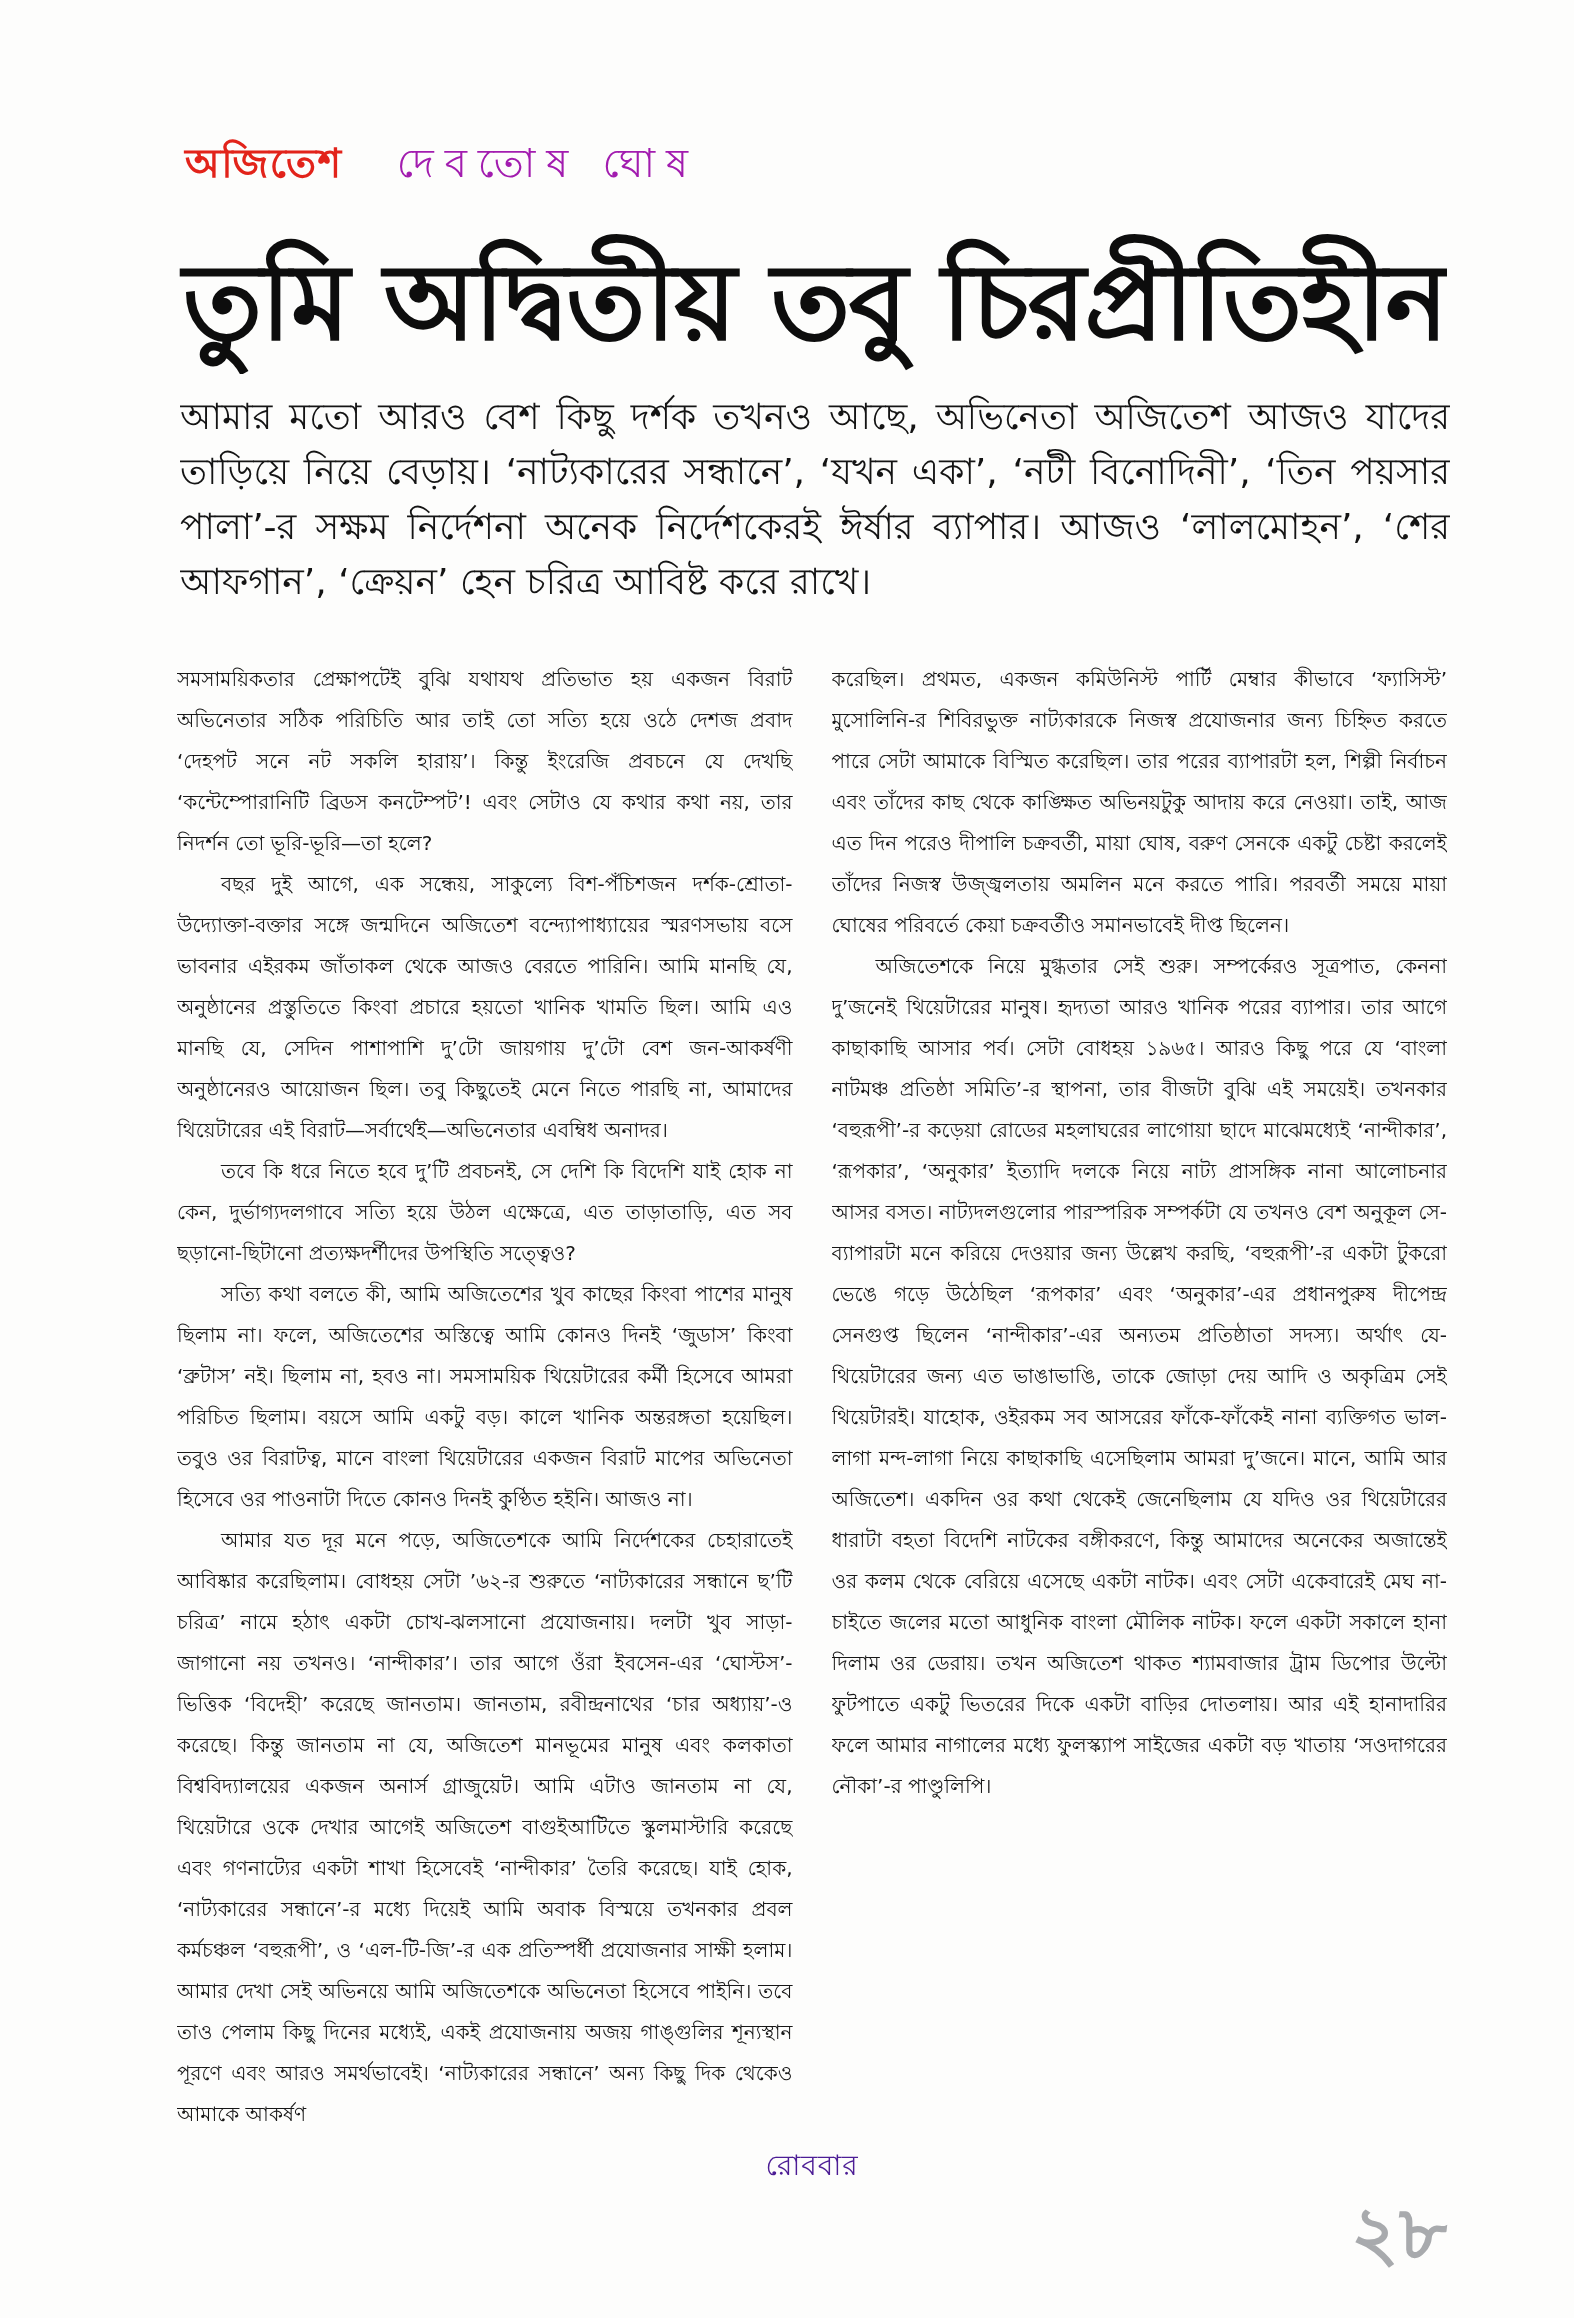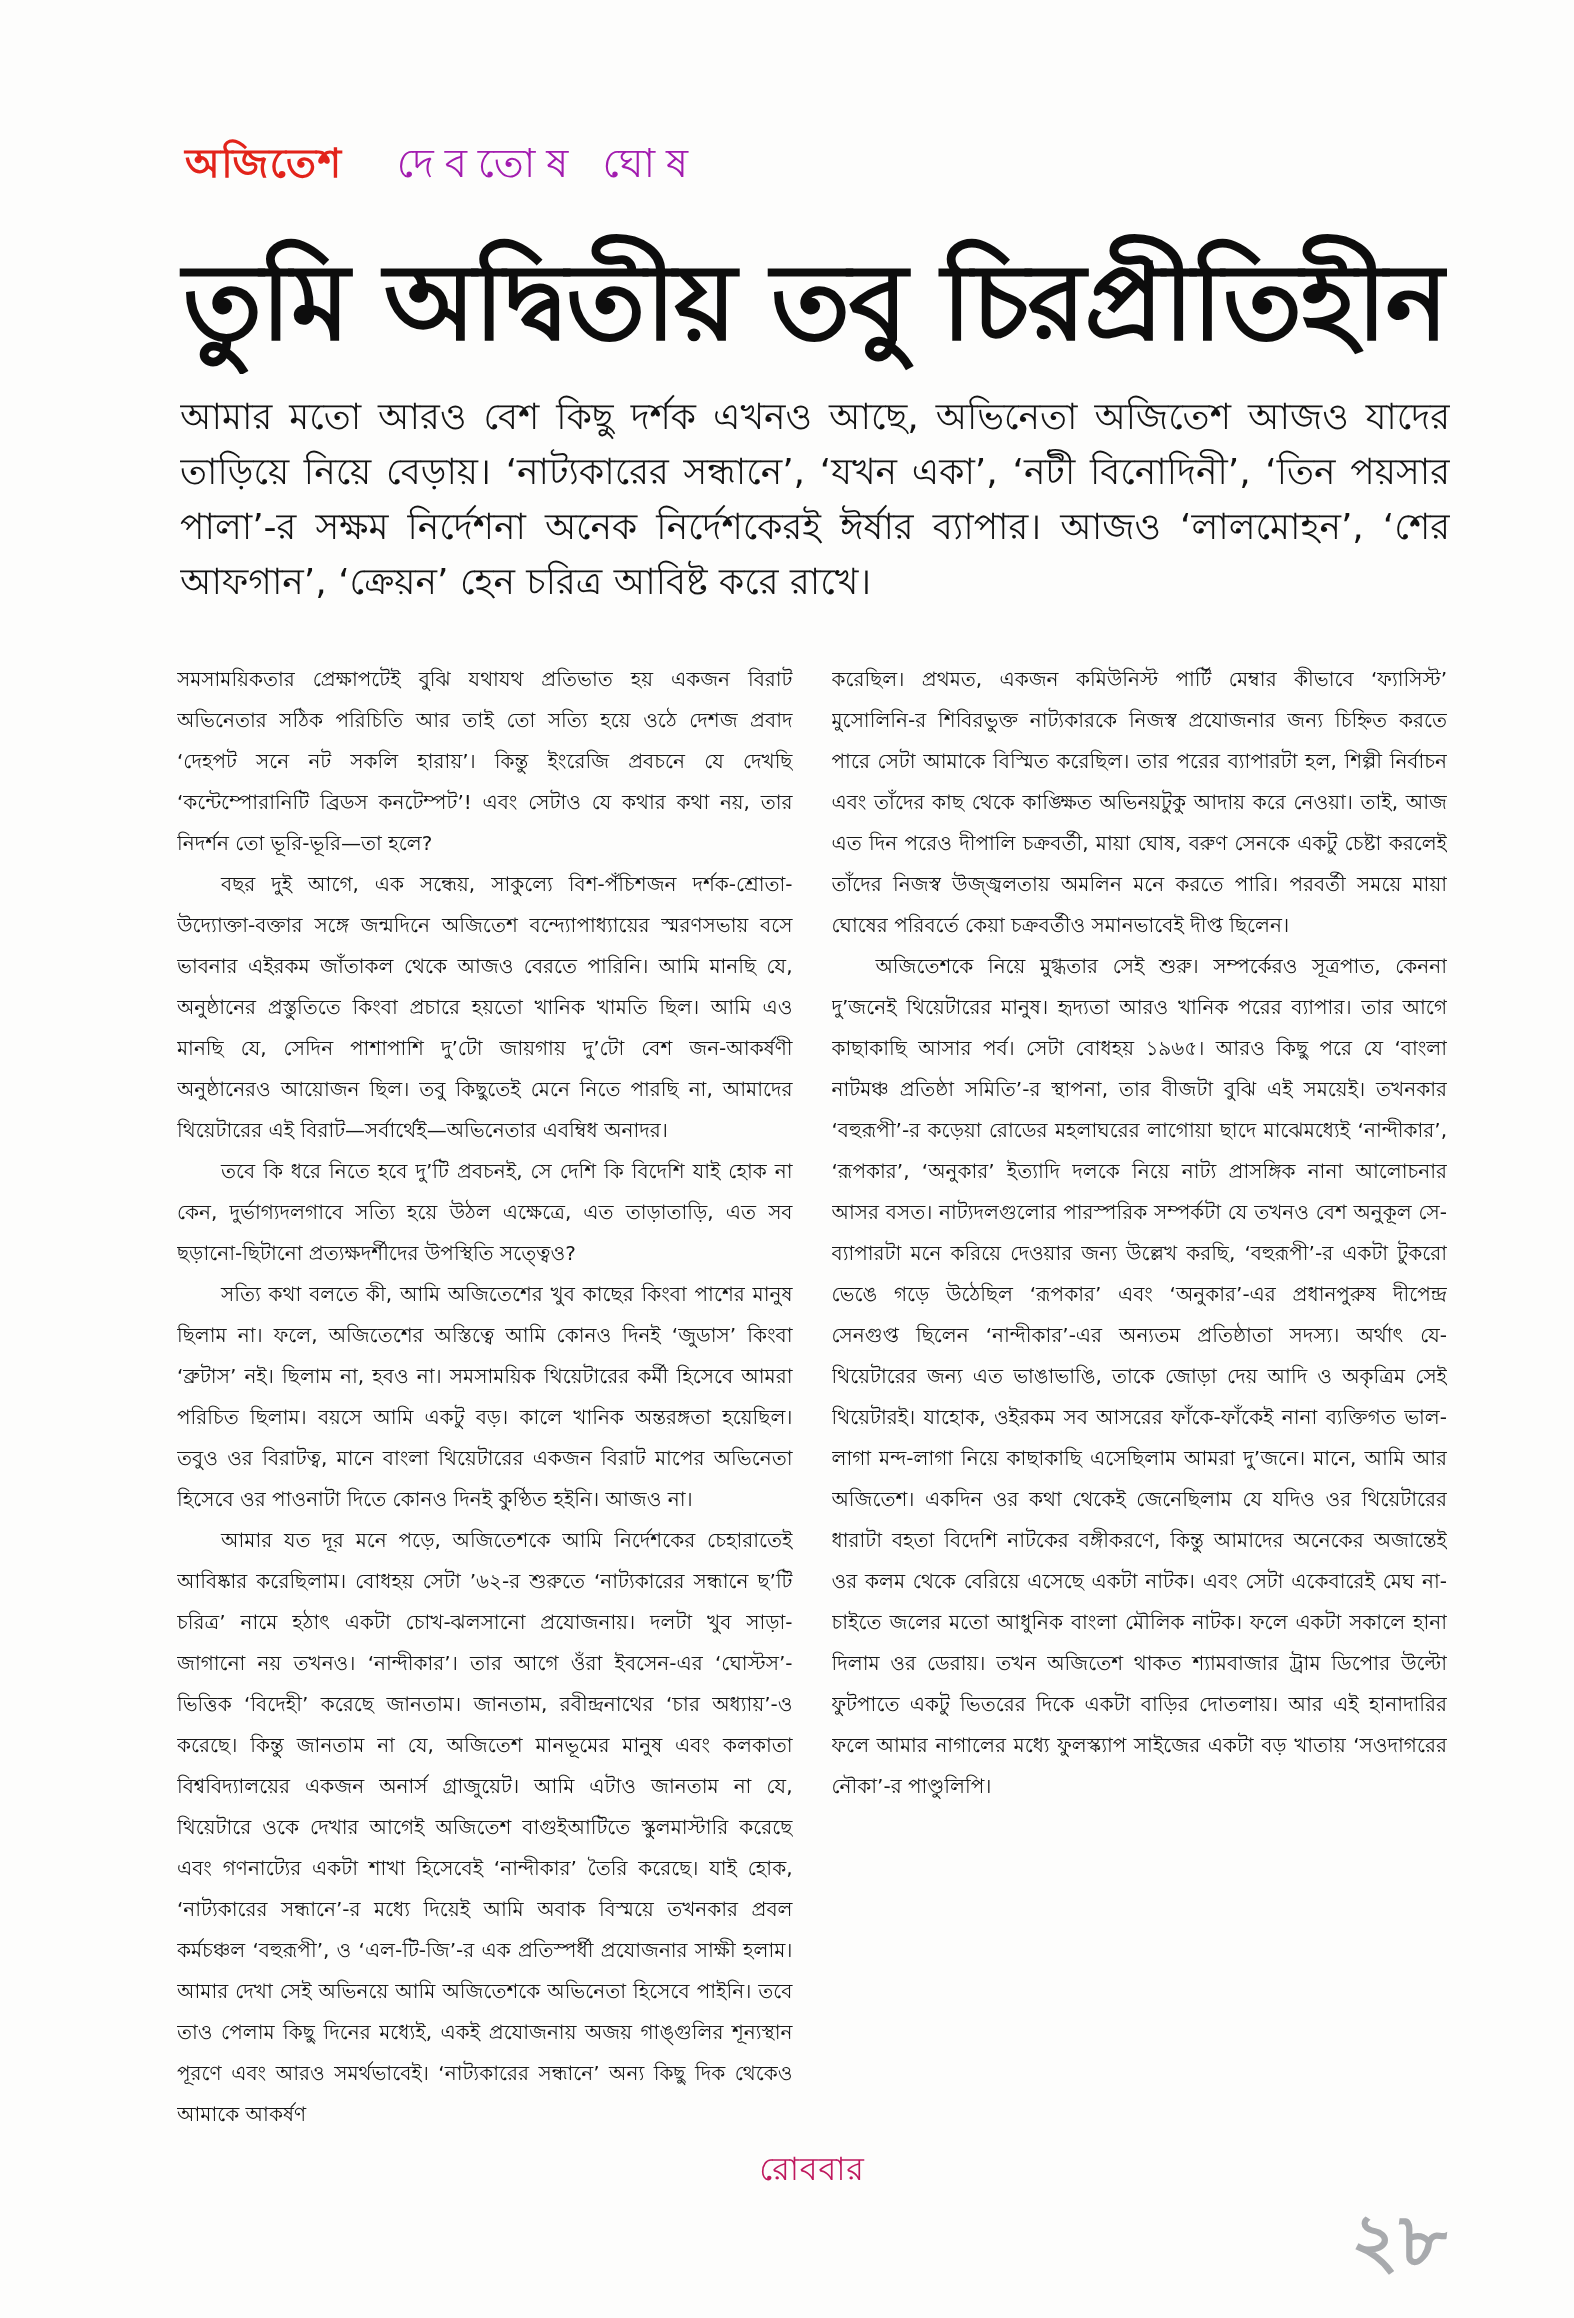--- a/index.html
+++ b/index.html
@@ -99,22 +99,22 @@
 
   
   .footer {
     position: absolute;
     left: 177px;
     top: 2144px;
     width: 1270px;
     text-align: center;
   }
   .magazine-name {
-    font-size: 32px;
-    color: #be185d;
+    font-size: 28px;
+    color: #4c1d95;
     letter-spacing: 0.8px;
     font-family: Liberation Mono, monospace;
   }
   .page-number {
     margin-top: 5px;
     font-family: "DejaVu Serif", "Liberation Serif", serif;
     font-size: 74px;
     font-weight: bold;
     color: #a8aaad;
     line-height: 1;
@@ -126,21 +126,21 @@
 
 <div class="page">
 
   <div class="kicker-row">
     <span class="kicker">অজিতেশ</span>
     <span class="byline">দেবতোষ ঘোষ</span>
   </div>
 
   <h1 class="headline">তুমি অদ্বিতীয় তবু চিরপ্রীতিহীন</h1>
 
-  <p class="lead">আমার মতো আরও বেশ কিছু দর্শক এখনও আছে, অভিনেতা অজিতেশ আজও যাদের তাড়িয়ে নিয়ে বেড়ায়। ‘নাট্যকারের সন্ধানে’, ‘যখন একা’, ‘নটী বিনোদিনী’, ‘তিন পয়সার পালা’-র সক্ষম নির্দেশনা অনেক নির্দেশকেরই ঈর্ষার ব্যাপার। আজও ‘লালমোহন’, ‘শের আফগান’, ‘ক্রেয়ন’ হেন চরিত্র আবিষ্ট করে রাখে।</p>
+  <p class="lead">আমার মতো আরও বেশ কিছু দর্শক তখনও আছে, অভিনেতা অজিতেশ আজও যাদের তাড়িয়ে নিয়ে বেড়ায়। ‘নাট্যকারের সন্ধানে’, ‘যখন একা’, ‘নটী বিনোদিনী’, ‘তিন পয়সার পালা’-র সক্ষম নির্দেশনা অনেক নির্দেশকেরই ঈর্ষার ব্যাপার। আজও ‘লালমোহন’, ‘শের আফগান’, ‘ক্রেয়ন’ হেন চরিত্র আবিষ্ট করে রাখে।</p>
 
   <div class="columns">
     <div class="column">
         <p>সমসাময়িকতার প্রেক্ষাপটেই বুঝি যথাযথ প্রতিভাত হয় একজন বিরাট অভিনেতার সঠিক পরিচিতি আর তাই তো সত্যি হয়ে ওঠে দেশজ প্রবাদ ‘দেহপট সনে নট সকলি হারায়’। কিন্তু ইংরেজি প্রবচনে যে দেখছি ‘কন্টেম্পোরানিটি ব্রিডস কনটেম্পট’! এবং সেটাও যে কথার কথা নয়, তার নিদর্শন তো ভূরি-ভূরি—তা হলে?</p>
         <p>বছর দুই আগে, এক সন্ধেয়, সাকুল্যে বিশ-পঁচিশজন দর্শক-শ্রোতা-উদ্যোক্তা-বক্তার সঙ্গে জন্মদিনে অজিতেশ বন্দ্যোপাধ্যায়ের স্মরণসভায় বসে ভাবনার এইরকম জাঁতাকল থেকে আজও বেরতে পারিনি। আমি মানছি যে, অনুষ্ঠানের প্রস্তুতিতে কিংবা প্রচারে হয়তো খানিক খামতি ছিল। আমি এও মানছি যে, সেদিন পাশাপাশি দু’টো জায়গায় দু’টো বেশ জন-আকর্ষণী অনুষ্ঠানেরও আয়োজন ছিল। তবু কিছুতেই মেনে নিতে পারছি না, আমাদের থিয়েটারের এই বিরাট—সর্বার্থেই—অভিনেতার এবম্বিধ অনাদর।</p>
         <p>তবে কি ধরে নিতে হবে দু’টি প্রবচনই, সে দেশি কি বিদেশি যাই হোক না কেন, দুর্ভাগ্যদলগাবে সত্যি হয়ে উঠল এক্ষেত্রে, এত তাড়াতাড়ি, এত সব ছড়ানো-ছিটানো প্রত্যক্ষদর্শীদের উপস্থিতি সত্ত্বেও?</p>
         <p>সত্যি কথা বলতে কী, আমি অজিতেশের খুব কাছের কিংবা পাশের মানুষ ছিলাম না। ফলে, অজিতেশের অস্তিত্বে আমি কোনও দিনই ‘জুডাস’ কিংবা ‘ব্রুটাস’ নই। ছিলাম না, হবও না। সমসাময়িক থিয়েটারের কর্মী হিসেবে আমরা পরিচিত ছিলাম। বয়সে আমি একটু বড়। কালে খানিক অন্তরঙ্গতা হয়েছিল। তবুও ওর বিরাটত্ব, মানে বাংলা থিয়েটারের একজন বিরাট মাপের অভিনেতা হিসেবে ওর পাওনাটা দিতে কোনও দিনই কুণ্ঠিত হইনি। আজও না।</p>
         <p>আমার যত দূর মনে পড়ে, অজিতেশকে আমি নির্দেশকের চেহারাতেই আবিষ্কার করেছিলাম। বোধহয় সেটা ’৬২-র শুরুতে ‘নাট্যকারের সন্ধানে ছ’টি চরিত্র’ নামে হঠাৎ একটা চোখ-ঝলসানো প্রযোজনায়। দলটা খুব সাড়া-জাগানো নয় তখনও। ‘নান্দীকার’। তার আগে ওঁরা ইবসেন-এর ‘ঘোস্টস’-ভিত্তিক ‘বিদেহী’ করেছে জানতাম। জানতাম, রবীন্দ্রনাথের ‘চার অধ্যায়’-ও করেছে। কিন্তু জানতাম না যে, অজিতেশ মানভূমের মানুষ এবং কলকাতা বিশ্ববিদ্যালয়ের একজন অনার্স গ্রাজুয়েট। আমি এটাও জানতাম না যে, থিয়েটারে ওকে দেখার আগেই অজিতেশ বাগুইআটিতে স্কুলমাস্টারি করেছে এবং গণনাট্যের একটা শাখা হিসেবেই ‘নান্দীকার’ তৈরি করেছে। যাই হোক, ‘নাট্যকারের সন্ধানে’-র মধ্যে দিয়েই আমি অবাক বিস্ময়ে তখনকার প্রবল কর্মচঞ্চল ‘বহুরূপী’, ও ‘এল-টি-জি’-র এক প্রতিস্পর্ধী প্রযোজনার সাক্ষী হলাম। আমার দেখা সেই অভিনয়ে আমি অজিতেশকে অভিনেতা হিসেবে পাইনি। তবে তাও পেলাম কিছু দিনের মধ্যেই, একই প্রযোজনায় অজয় গাঙ্গুলির শূন্যস্থান পূরণে এবং আরও সমর্থভাবেই। ‘নাট্যকারের সন্ধানে’ অন্য কিছু দিক থেকেও আমাকে আকর্ষণ</p>
       </div>
     <div class="column">

